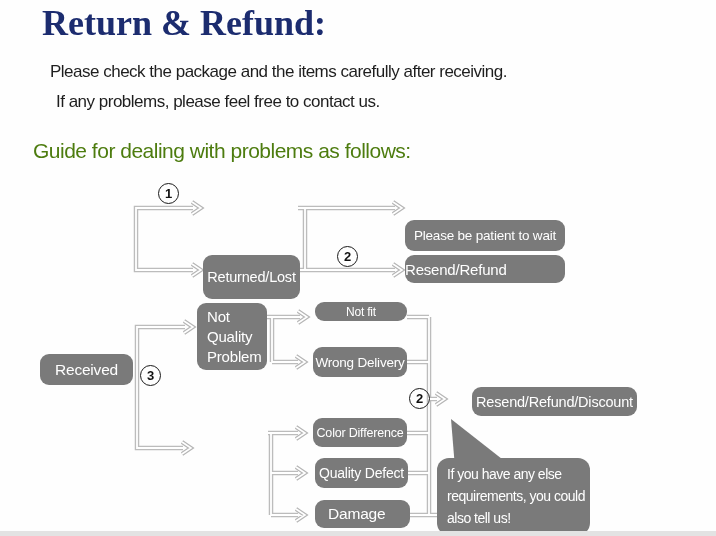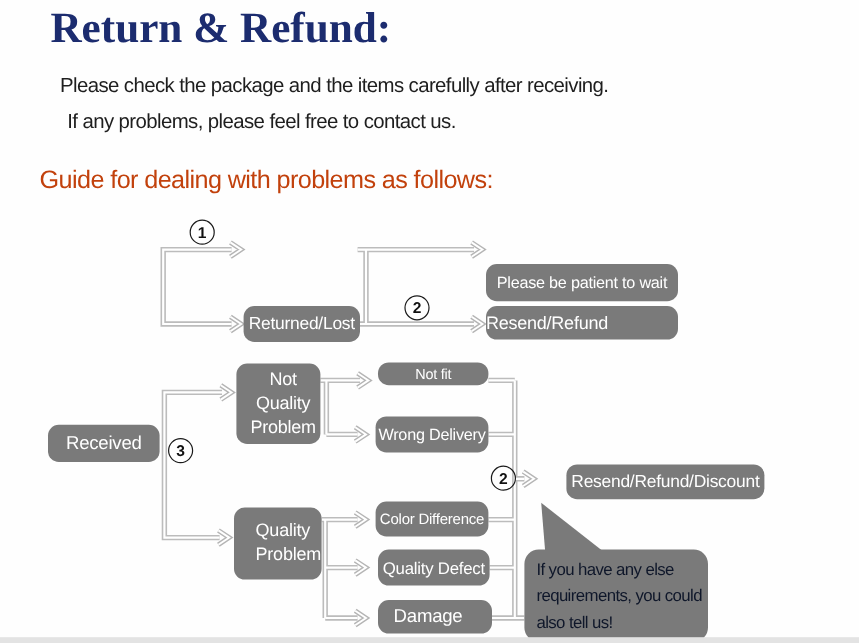--- a/index.html
+++ b/index.html
@@ -11,38 +11,38 @@
     position:absolute;left:42px;top:2px;
     font-family:"Liberation Serif", serif;font-weight:700;
     font-size:36px;color:#1c2c6f;letter-spacing:0px;white-space:nowrap;
   }
   .intro-line{
     position:absolute;color:#1e1e1e;font-size:17px;letter-spacing:-0.5px;white-space:nowrap;
   }
   .intro-1{left:50px;top:62px;}
   .intro-2{left:56px;top:92px;}
   .guide-heading{
-    position:absolute;left:33px;top:139px;color:#c2410c;
+    position:absolute;left:33px;top:139px;color:#4d7c0f;
     font-size:21px;letter-spacing:-0.5px;white-space:nowrap;
   }
   svg.connectors{position:absolute;left:0;top:0;}
   .node{
     position:absolute;background:#7a7a7a;color:#ffffff;border-radius:9px;
     display:flex;align-items:center;justify-content:center;
     font-size:15px;white-space:nowrap;box-sizing:border-box;letter-spacing:-0.2px;
   }
   .node.wrap{white-space:normal;justify-content:flex-start;text-align:left;}
   .badge{
     position:absolute;width:21px;height:21px;border:1.5px solid #1a1a1a;border-radius:50%;
     display:flex;align-items:center;justify-content:center;box-sizing:border-box;
     font-size:13px;font-weight:700;color:#111;background:transparent;
   }
   .bubble{
     position:absolute;left:437px;top:458px;width:153px;min-height:74px;
-    background:#7a7a7a;color:#0f172a;border-radius:12px;
+    background:#7a7a7a;color:#ffffff;border-radius:12px;
     padding:5px 2px 6px 10px;box-sizing:border-box;
     font-size:14px;line-height:22px;letter-spacing:-0.5px;
   }
   .bubble span{display:block;white-space:nowrap;}
   .bottom-edge{position:absolute;left:0;top:531px;width:716px;height:5px;background:#e3e3e3;}
 </style>
 </head>
 <body>
 
 <div id="stage">
@@ -80,32 +80,31 @@
       <path d="M192,202 L201,208 L192,214 M192,264 L201,270 L192,276
                M393,202 L402,208 L393,214 M393,264 L402,270 L393,276
                M184,321 L193,327 L184,333 M182,442 L191,448 L182,454
                M298,311 L307,317 L298,323 M296,356 L305,362 L296,368
                M296,427 L305,433 L296,439 M296,467 L305,473 L296,479
                M296,509 L305,515 L296,521 M436,393 L445,399 L436,405" fill="none" stroke="#ffffff" stroke-width="1.6" stroke-linejoin="miter"></path>
     </g>
     <polygon points="451,419 502,459 455,468" fill="#7a7a7a"></polygon>
   </svg>
 
-  <div class="node" style="left:203px;top:255px;width:97px;height:30px;font-size:14.5px;">Returned/Lost</div>
+  <div class="node" style="left:203px;top:255px;width:97px;height:44px;font-size:14.5px;">Returned/Lost</div>
   <div class="node" style="left:405px;top:192px;width:160px;height:31px;font-size:13.5px;margin-top:28px;">Please be patient to wait</div>
   <div class="node" style="left:405px;top:255px;width:160px;height:28px;justify-content:flex-start;font-size:15px;">Resend/Refund</div>
 
   <div class="badge" style="left:158px;top:183px;">1</div>
   <div class="badge" style="left:337px;top:246px;">2</div>
 
   <div class="node" style="left:40px;top:354px;width:93px;height:31px;font-size:15.5px;">Received</div>
-  <div class="node wrap" style="left:197px;top:303px;width:70px;height:67px;padding:0 2px 0 10px;line-height:20px;font-size:15px;text-align:center;">Not Quality Problem</div>
+  <div class="node wrap" style="left:197px;top:303px;width:70px;height:67px;padding:0 2px 0 10px;line-height:20px;font-size:15px;">Not Quality Problem</div>
   <div class="node" style="left:315px;top:302px;width:92px;height:19px;font-size:12px;">Not fit</div>
   <div class="node" style="left:313px;top:347px;width:94px;height:30px;font-size:13.5px;">Wrong Delivery</div>
-  <div class="node wrap" style="left:195px;top:423px;width:73px;height:60px;padding:0 2px 0 18px;line-height:20px;font-size:15px;align-items:center;">Quality Problem</div>
   <div class="node" style="left:313px;top:418px;width:94px;height:29px;font-size:12.5px;">Color Difference</div>
   <div class="node" style="left:315px;top:458px;width:93px;height:30px;font-size:14px;">Quality Defect</div>
   <div class="node" style="left:315px;top:500px;width:95px;height:28px;justify-content:flex-start;padding-left:13px;font-size:15.5px;">Damage</div>
   <div class="node" style="left:472px;top:387px;width:165px;height:29px;font-size:14.5px;">Resend/Refund/Discount</div>
 
   <div class="badge" style="left:140px;top:365px;">3</div>
   <div class="badge" style="left:409px;top:388px;">2</div>
 
   <div class="bubble">
     <span>If you have any else</span>

